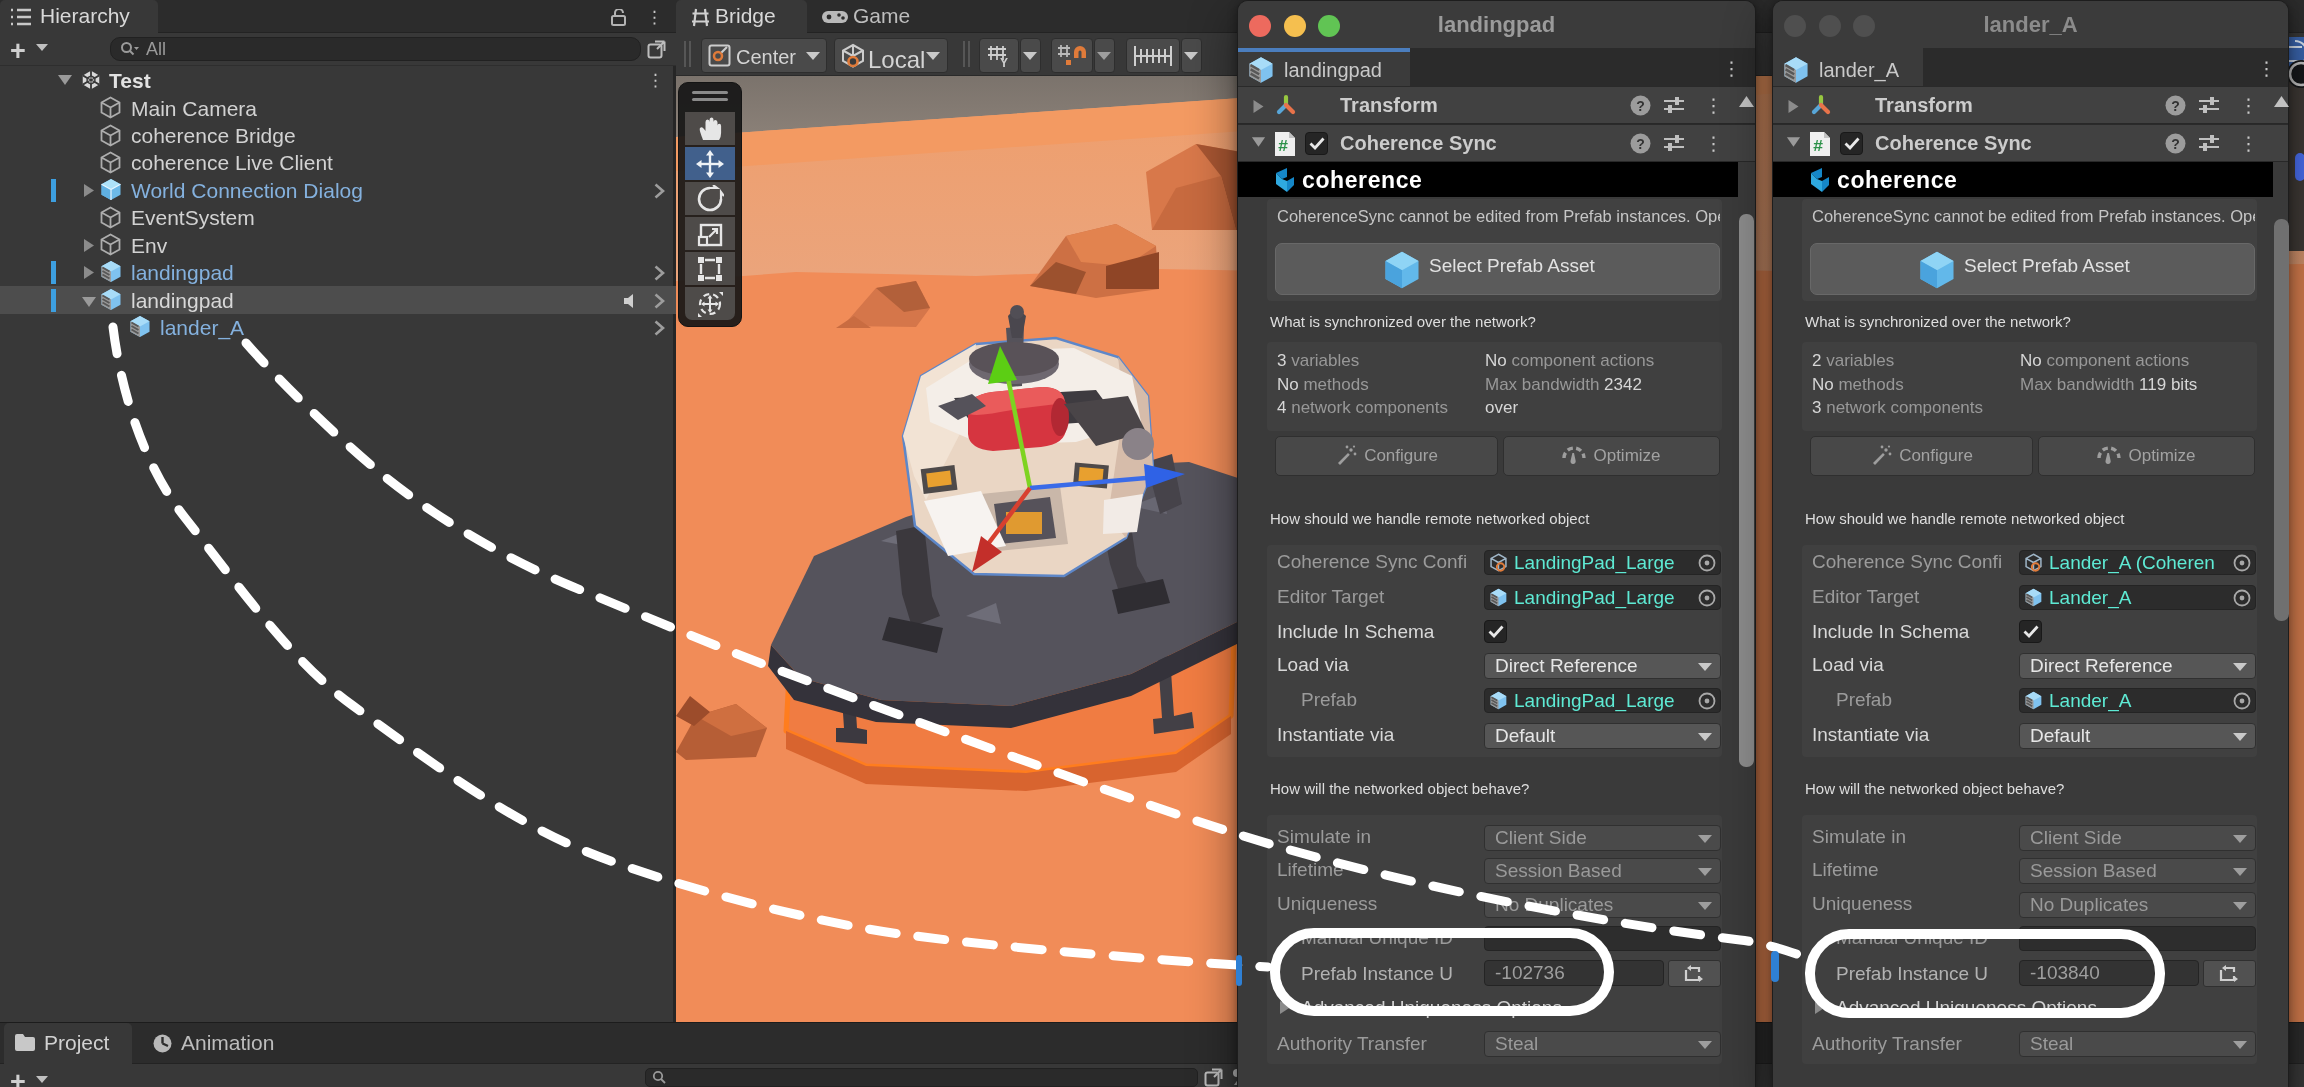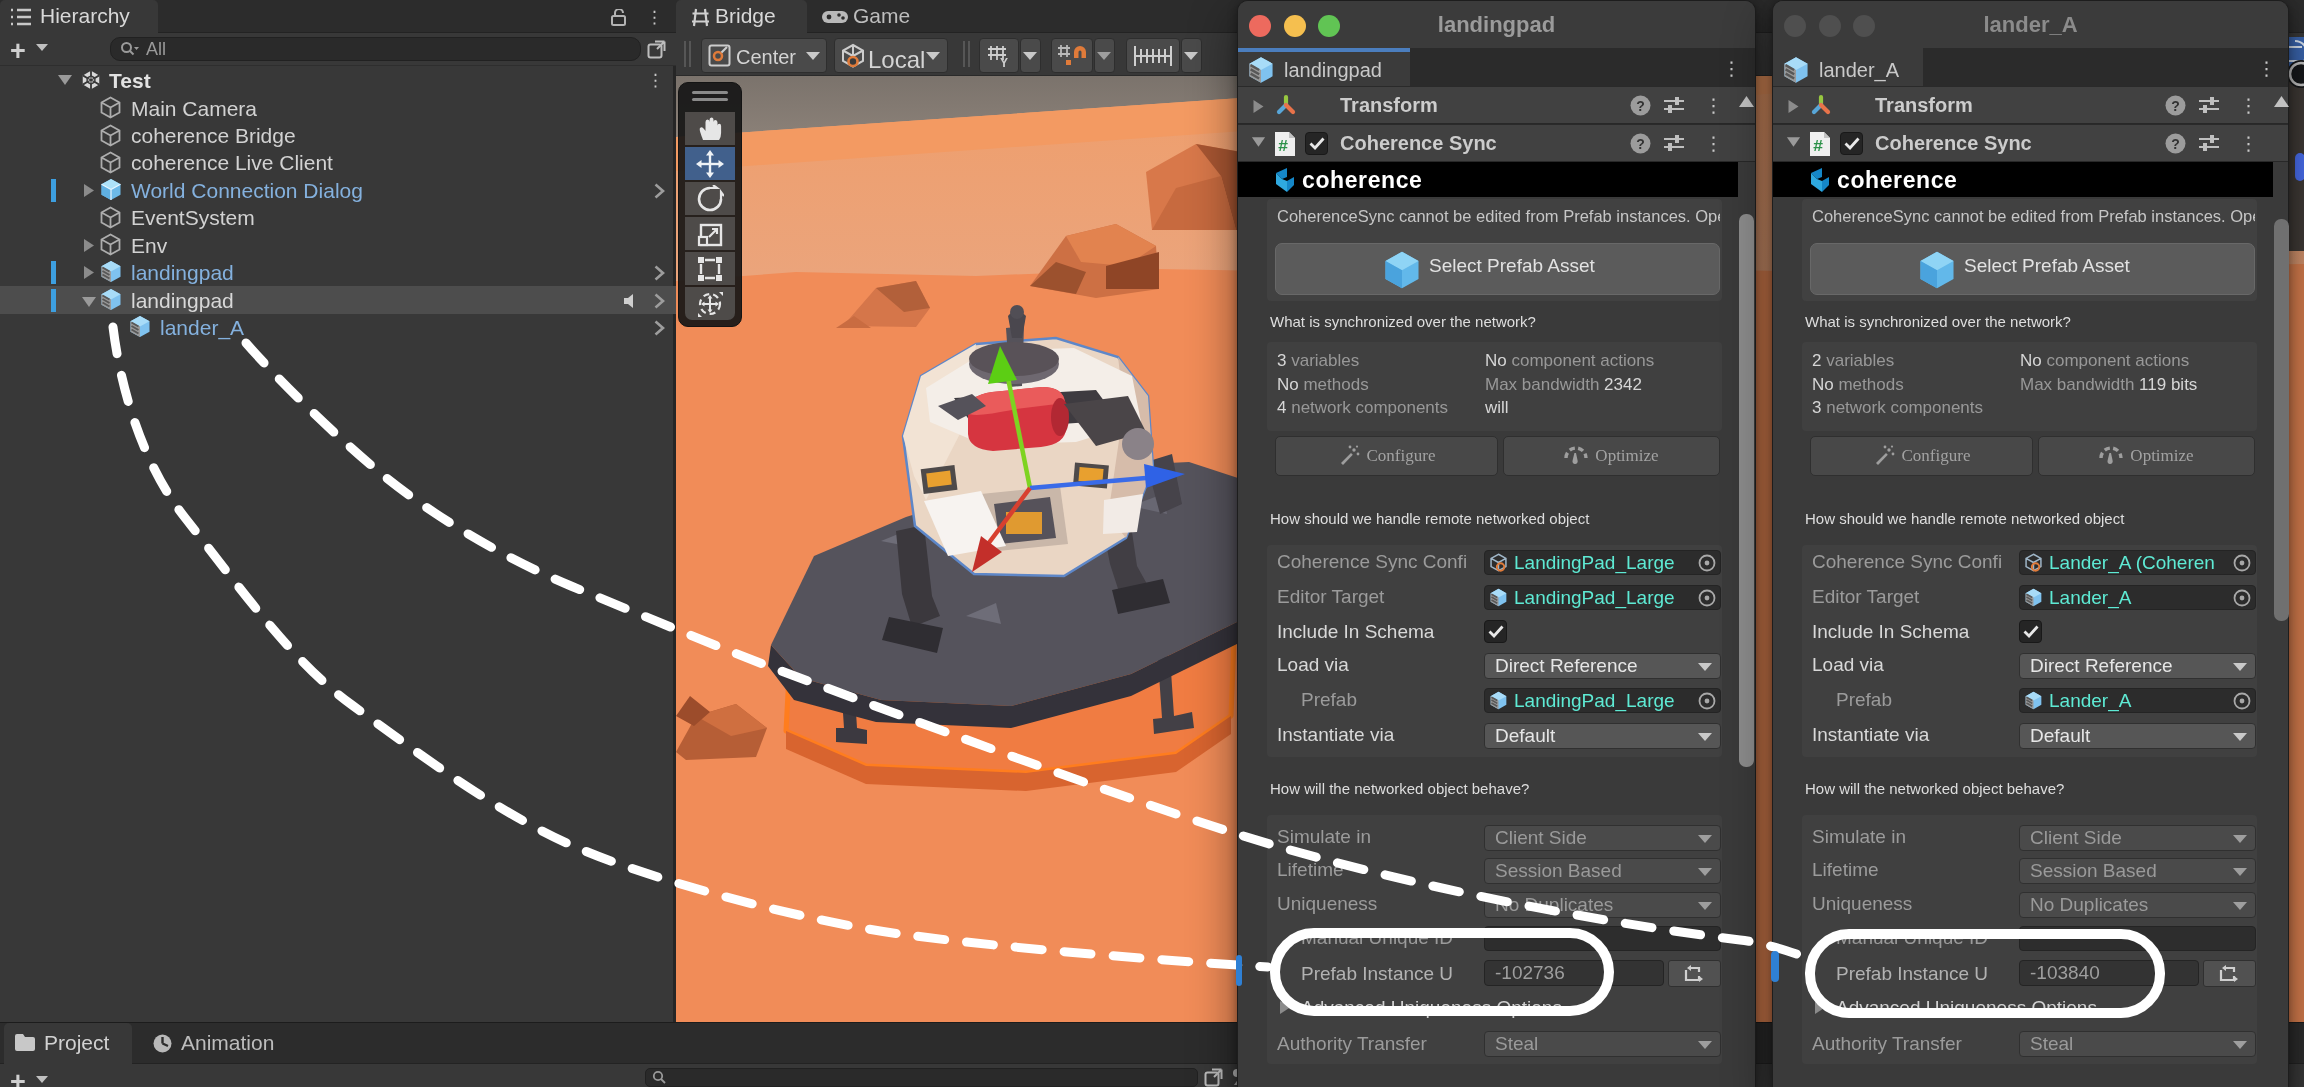--- a/index.html
+++ b/index.html
@@ -31,21 +31,21 @@
 .wtitle { left:0; top:11px; width:100%; text-align:center; font-size:22px; font-weight:bold; color:#9b9b9b; }
 .tabrow { left:0; top:47px; width:100%; height:38px; background:#2b2b2b; }
 .wtab { left:0; top:47px; height:38px; background:#3b3b3b; }
 .chead { left:0; width:100%; height:38px; background:#414141; border-top:1px solid #2a2a2a; border-bottom:1px solid #282828; }
 .chtxt { font-size:20px; font-weight:bold; color:#cccccc; }
 .banner { left:0; width:500px; height:35px; background:#000; }
 .gbox { left:29px; width:455px; background:#414141; border-radius:4px; }
 .bigbtn { left:37px; width:445px; height:52px; background:#5b5b5b; border:1px solid #686868; border-radius:7px; }
 .h2 { font-size:15px; color:#dedede; }
 .btn2 { height:40px; background:#484848; border:1px solid #2f2f2f; border-radius:5px;
-  color:#a2a2a2; font-size:17px; text-align:center; line-height:38px;font-family:Liberation Serif, serif; }
+  color:#a2a2a2; font-size:17px; text-align:center; line-height:38px; }
 .lbl { font-size:19px; color:#9b9b9b; white-space:nowrap; }
 .lblw { color:#d8d8d8; }
 .fld { left:246px; width:237px; height:25px; background:#2c2c2c; border-radius:4px; border:1px solid #242424; }
 .fldtxt { position:absolute; left:29px; top:1px; font-size:19px; color:#5eead4; white-space:nowrap; }
 .dd { left:246px; width:237px; height:26px; background:#565656; border:1px solid #303030; border-radius:4px; }
 .ddtxt { position:absolute; left:10px; top:1px; font-size:19px; color:#e6e6e6; white-space:nowrap; }
 .dddis { background:#4a4a4a; }
 .dddis .ddtxt { color:#9a9a9a; }
 .ddarr { position:absolute; right:8px; top:9px; width:0; height:0;
   border-left:7px solid transparent; border-right:7px solid transparent; border-top:8px solid #c9c9c9; }
@@ -510,21 +510,21 @@
   <svg class="abs" style="left:144px;top:249px" width="40" height="40" viewBox="0 0 22 23">
       <path d="M11 1 L20.5 6.3 V16.7 L11 22 L1.5 16.7 V6.3 Z" fill="#62b8ea"></path>
       <path d="M11 1 L20.5 6.3 L11 11.6 L1.5 6.3 Z" fill="#8fd4f5"></path>
       <path d="M1.5 6.3 L11 11.6 V22 L1.5 16.7 Z" fill="#4aa3dd"></path>
     </svg>
   <div class="abs" style="left:191px;top:254px;font-size:19px;color:#e2e2e2">Select Prefab Asset</div>
 
   <div class="h2 abs" style="left:32px;top:312px">What is synchronized over the network?</div>
   <div class="gbox abs" style="top:341px;height:89px;background:#404040"></div>
   <div class="stats abs" style="left:39px;top:348px"><b>3</b> variables<br><b>No</b> methods<br><b>4</b> network components</div>
-  <div class="stats abs" style="left:247px;top:348px"><b>No</b> component actions<br>Max bandwidth <b>2342</b><br><b>will</b></div>
+  <div class="stats abs" style="left:247px;top:348px"><b>No</b> component actions<br>Max bandwidth <b>2342</b><br><b>over</b></div>
   <div class="btn2 abs" style="left:37px;top:435px;width:223px"><svg style="vertical-align:-5px;margin-right:7px" width="22" height="22" viewBox="0 0 22 22">
         <path d="M3 19 L13 9 l1.8 1.8 L5 21 Z" fill="#9e9e9e"></path>
         <circle cx="16" cy="6" r="1.7" fill="#9e9e9e"></circle>
         <circle cx="20" cy="10" r="1.4" fill="#9e9e9e"></circle>
         <circle cx="12" cy="3" r="1.4" fill="#9e9e9e"></circle>
         <circle cx="19" cy="2.6" r="1.1" fill="#9e9e9e"></circle>
       </svg>Configure</div>
   <div class="btn2 abs" style="left:265px;top:435px;width:217px"><svg style="vertical-align:-5px;margin-right:7px" width="24" height="22" viewBox="0 0 24 22">
         <path d="M2 14 A10 10 0 0 1 22 14" fill="none" stroke="#9e9e9e" stroke-width="3.4" stroke-dasharray="5.5 3.4"></path>
         <path d="M11 20 a2.6 2.6 0 0 0 2.6 -3.4 L12 9 l-1.6 0 -1.8 7.6 A2.6 2.6 0 0 0 11 20 Z" fill="#9e9e9e"></path>

